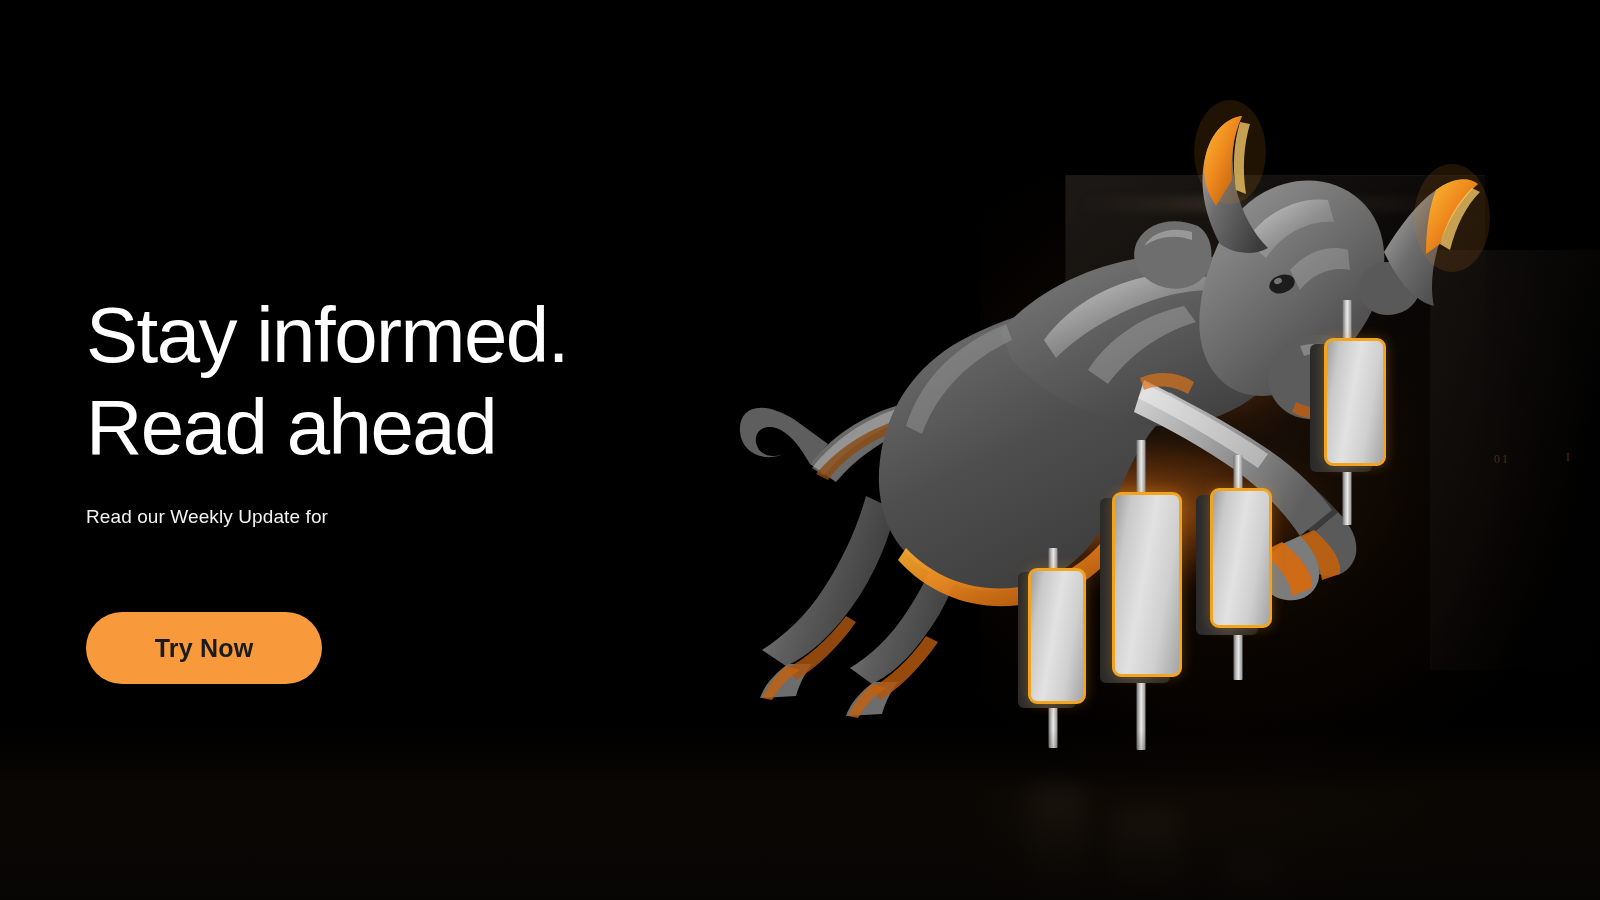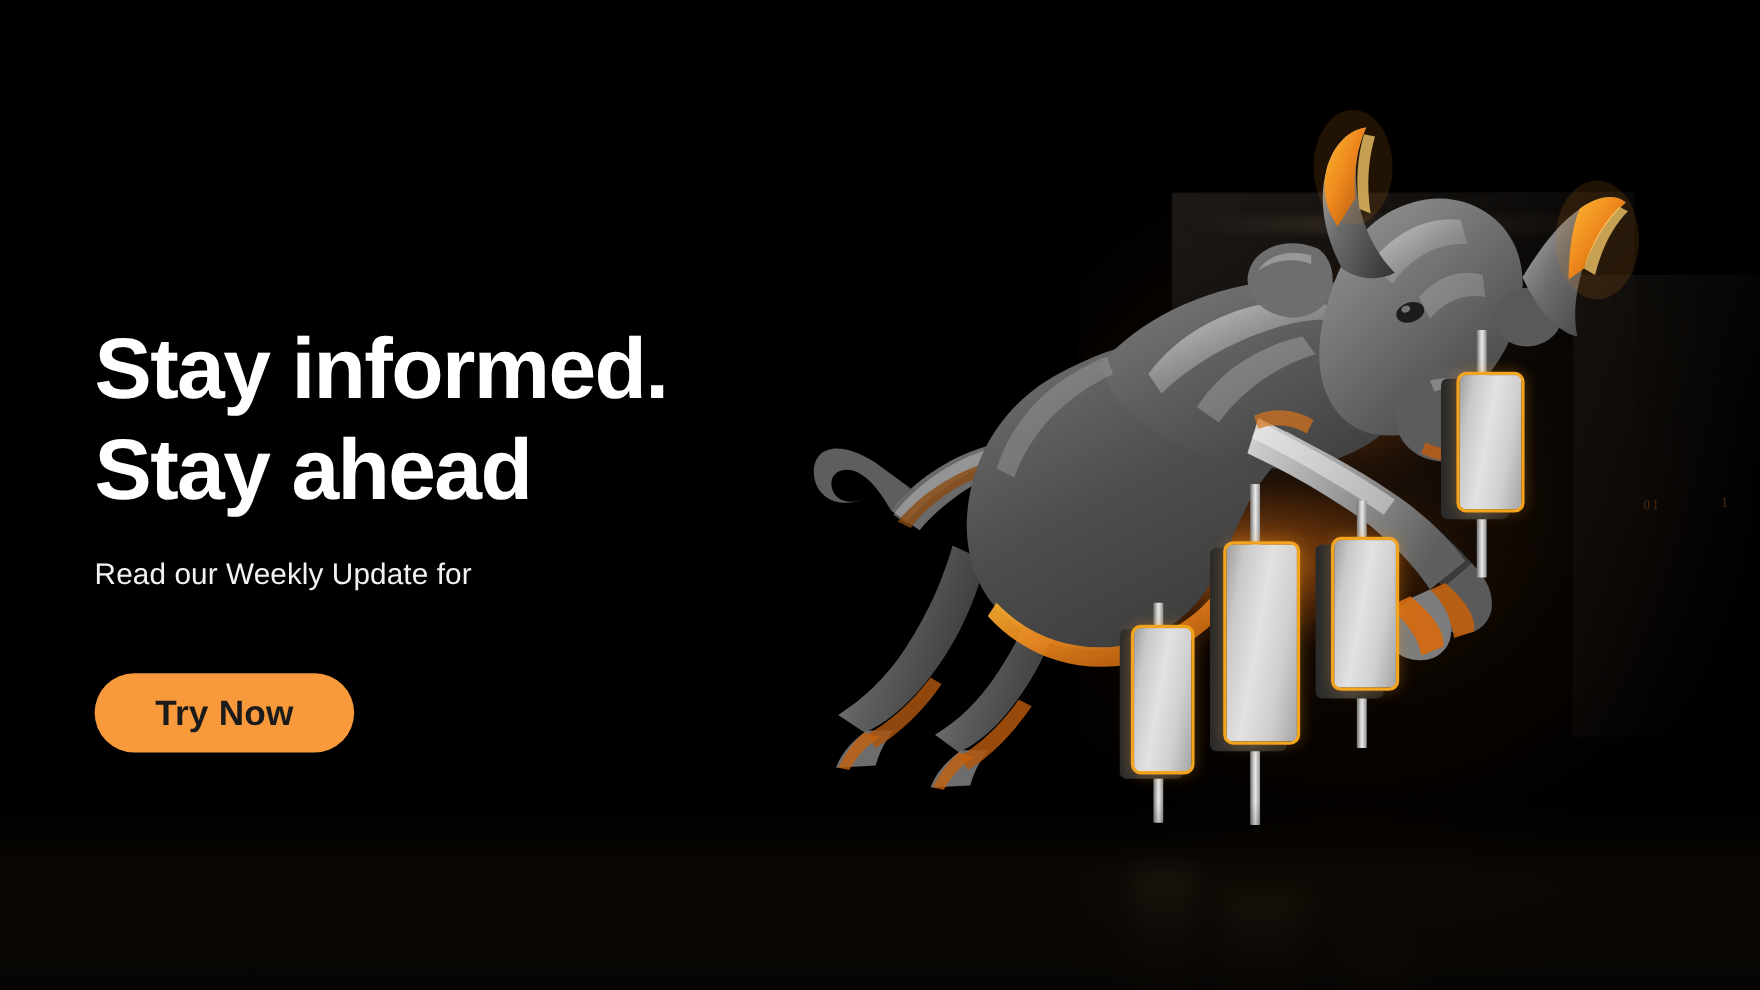--- a/index.html
+++ b/index.html
@@ -86,46 +86,46 @@
     transform:skewX(-4deg);
     margin:0 5px 0 4px;
     border-radius:1px;
   }
 
   .headline{
     position:absolute; left:86px; top:289px;
     width:680px;
     color:#ffffff;
     font-size:78px;
-    font-weight:700;
+    font-weight:400;
     line-height:1.18;
     letter-spacing:-1.5px;
   }
   .headline .line{ display:block; white-space:nowrap; }
 
   .subtitle{
     position:absolute; left:86px; top:502px;
     width:640px;
     color:#f2f2f2;
-    font-size:27px;
+    font-size:19px;
     font-weight:400;
     line-height:1.55;
     letter-spacing:0.1px;
   }
   .subtitle .line{ display:block; }
 
   .cta{
     position:absolute; left:86px; top:612px;
     width:236px; height:72px;
     background:#F89A3C;
     color:#1b1b1b;
     border:none;
     border-radius:36px;
     font-family:"Liberation Sans", sans-serif;
-    font-size:32px;
+    font-size:25px;
     font-weight:700;
     letter-spacing:0.2px;
     cursor:pointer;
     display:flex; align-items:center; justify-content:center;
   }
 
   
   .art{
     position:absolute; left:700px; top:40px;
     width:900px; height:860px;
@@ -405,21 +405,21 @@
                 background:linear-gradient(180deg,rgba(140,120,100,0.35) 0%, rgba(50,38,26,0.08) 100%);"></div>
     <div class="reflection" style="left:980px; top:790px; width:520px; height:110px;
                 background:radial-gradient(ellipse at 35% 30%, rgba(120,64,18,0.28) 0%, rgba(0,0,0,0) 72%);"></div>
   </div>
 
   <div class="floor"></div>
 
 
   <div class="headline">
     <span class="line">Stay informed.</span>
-    <span class="line">Stay ahead</span>
+    <span class="line">Read ahead</span>
   </div>
 
   <div class="subtitle">
     <span class="line">Read our Weekly Update for</span>
   </div>
 
   <button class="cta">Try Now</button>
 
 </div>
 

